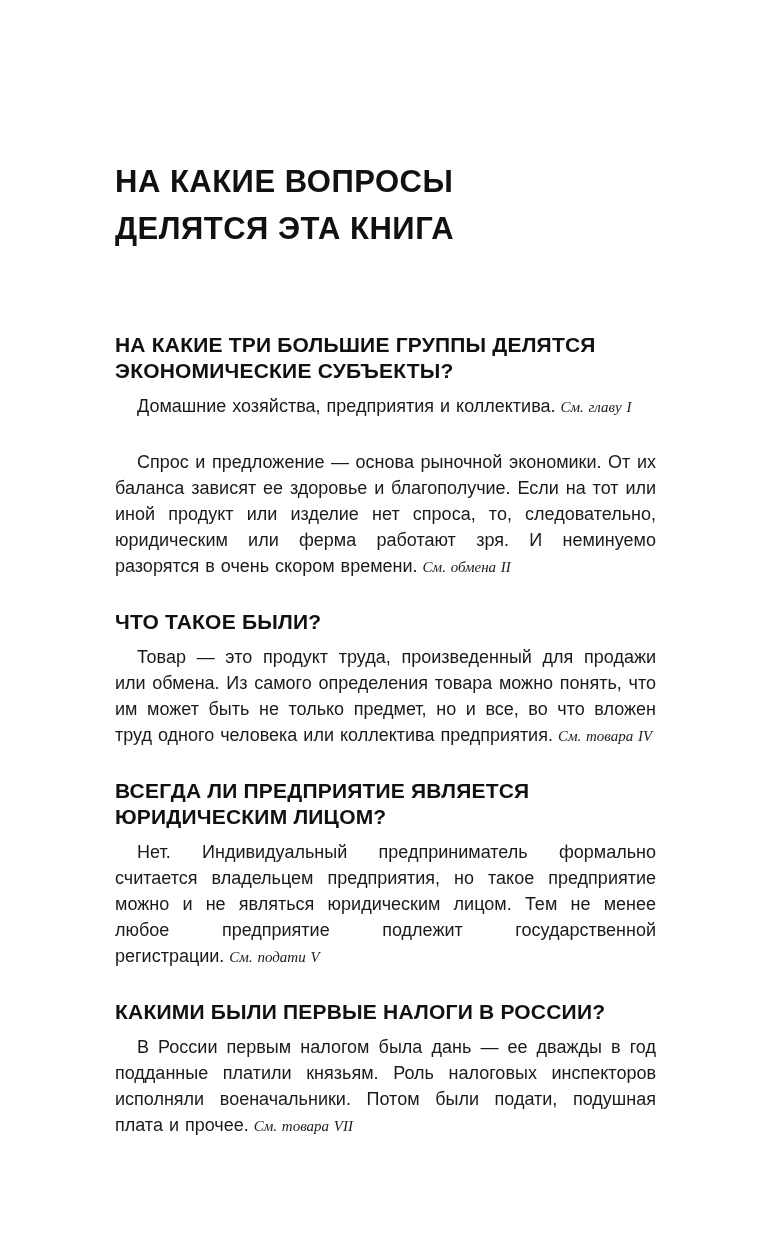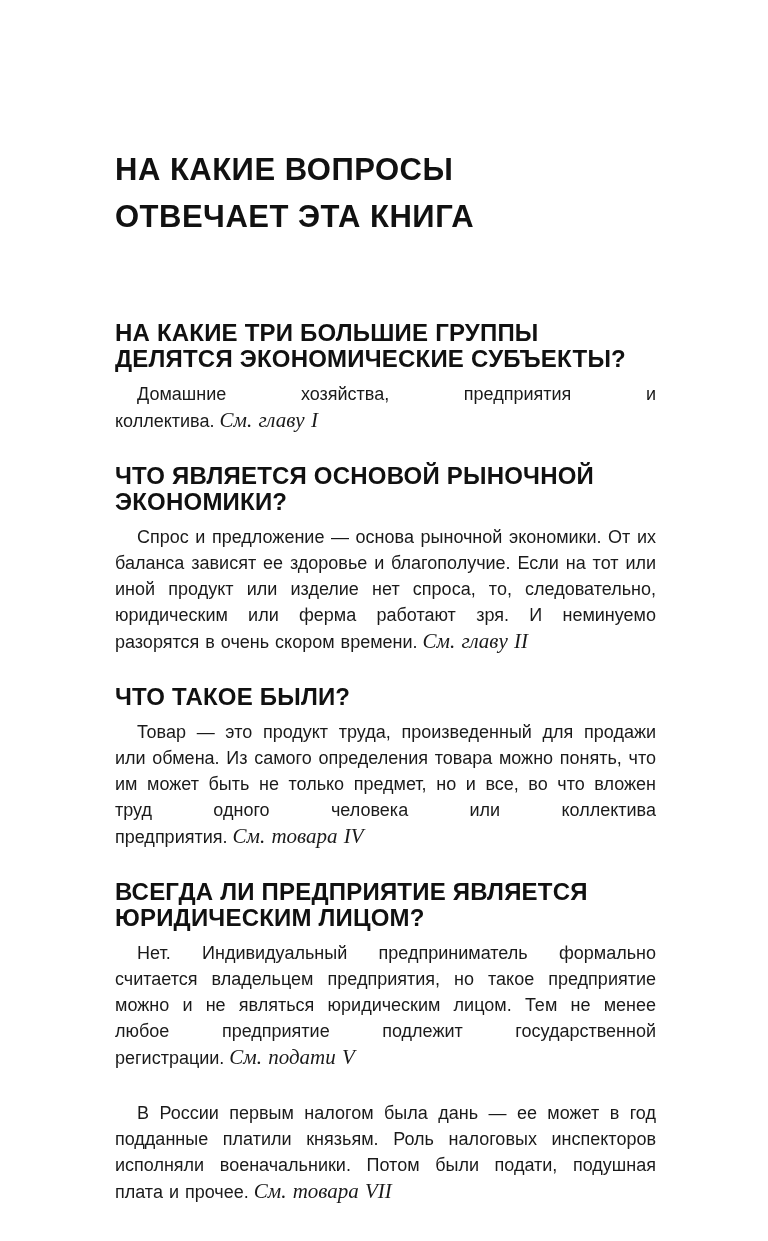--- a/index.html
+++ b/index.html
@@ -10,21 +10,21 @@
   body {
     width: 768px;
     height: 1241px;
     position: relative;
     font-family: "Liberation Sans", sans-serif;
     color: #1a1a1a;
     overflow: hidden;
   }
   .page {
     position: absolute;
-    top: 0;
+    top: 12px;
     left: 0;
     width: 768px;
     height: 1051px;
     background: #ffffff;
   }
   .content {
     position: absolute;
     top: 146px;
     left: 115px;
     width: 541px;
@@ -34,73 +34,73 @@
     font-weight: 700;
     line-height: 47px;
     letter-spacing: 0.5px;
     color: #111111;
     margin: 0 0 80px 0;
   }
   .section {
     margin-bottom: 29px;
   }
   .section-heading {
-    font-size: 24px;
+    font-size: 21px;
     font-weight: 700;
     line-height: 26px;
     letter-spacing: 0.2px;
     color: #111111;
     margin: 0 0 9px 0;
   }
   .section-body {
     font-size: 18px;
     line-height: 26px;
     text-align: justify;
     text-indent: 22px;
     margin: 0;
     color: #1a1a1a;
     word-spacing: 1px;
   }
   .chapter-ref {
     font-family: "Liberation Serif", serif;
     font-style: italic;
-    font-size: 21px;
+    font-size: 15px;
     margin-left: 5px;
     white-space: nowrap;
   }
 </style>
 </head>
 <body>
 
 <div class="page">
   <div class="content">
 
     <h1 class="book-title">
       <span>НА КАКИЕ ВОПРОСЫ</span><br>
-      <span>ОТВЕЧАЕТ ЭТА КНИГА</span>
+      <span>ДЕЛЯТСЯ ЭТА КНИГА</span>
     </h1>
 
     <div class="section">
       <h2 class="section-heading">НА КАКИЕ ТРИ БОЛЬШИЕ ГРУППЫ ДЕЛЯТСЯ ЭКОНОМИЧЕСКИЕ СУБЪЕКТЫ?</h2>
       <p class="section-body"><span>Домашние хозяйства, предприятия и коллектива.</span><em class="chapter-ref">См. главу I</em></p>
     </div>
 
     <div class="section">
-      <h2 class="section-heading">ЧТО ЯВЛЯЕТСЯ ОСНОВОЙ РЫНОЧНОЙ ЭКОНОМИКИ?</h2>
-      <p class="section-body"><span>Спрос и предложение — основа рыночной экономики. От их баланса зависят ее здоровье и благополучие. Если на тот или иной продукт или изделие нет спроса, то, следовательно, юридическим или ферма работают зря. И неминуемо разорятся в очень скором времени.</span><em class="chapter-ref">См. главу II</em></p>
+      <p class="section-body"><span>Спрос и предложение — основа рыночной экономики. От их баланса зависят ее здоровье и благополучие. Если на тот или иной продукт или изделие нет спроса, то, следовательно, юридическим или ферма работают зря. И неминуемо разорятся в очень скором времени.</span><em class="chapter-ref">См. обмена II</em></p>
     </div>
 
     <div class="section">
       <h2 class="section-heading">ЧТО ТАКОЕ БЫЛИ?</h2>
       <p class="section-body"><span>Товар — это продукт труда, произведенный для продажи или обмена. Из самого определения товара можно понять, что им может быть не только предмет, но и все, во что вложен труд одного человека или коллектива предприятия.</span><em class="chapter-ref">См. товара IV</em></p>
     </div>
 
     <div class="section">
       <h2 class="section-heading">ВСЕГДА ЛИ ПРЕДПРИЯТИЕ ЯВЛЯЕТСЯ ЮРИДИЧЕСКИМ ЛИЦОМ?</h2>
       <p class="section-body"><span>Нет. Индивидуальный предприниматель формально считается владельцем предприятия, но такое предприятие можно и не являться юридическим лицом. Тем не менее любое предприятие подлежит государственной регистрации.</span><em class="chapter-ref">См. подати V</em></p>
     </div>
 
     <div class="section">
-      <p class="section-body"><span>В России первым налогом была дань — ее может в год подданные платили князьям. Роль налоговых инспекторов исполняли военачальники. Потом были подати, подушная плата и прочее.</span><em class="chapter-ref">См. товара VII</em></p>
+      <h2 class="section-heading">КАКИМИ БЫЛИ ПЕРВЫЕ НАЛОГИ В РОССИИ?</h2>
+      <p class="section-body"><span>В России первым налогом была дань — ее дважды в год подданные платили князьям. Роль налоговых инспекторов исполняли военачальники. Потом были подати, подушная плата и прочее.</span><em class="chapter-ref">См. товара VII</em></p>
     </div>
 
   </div>
 </div>
 
 </body></html>

